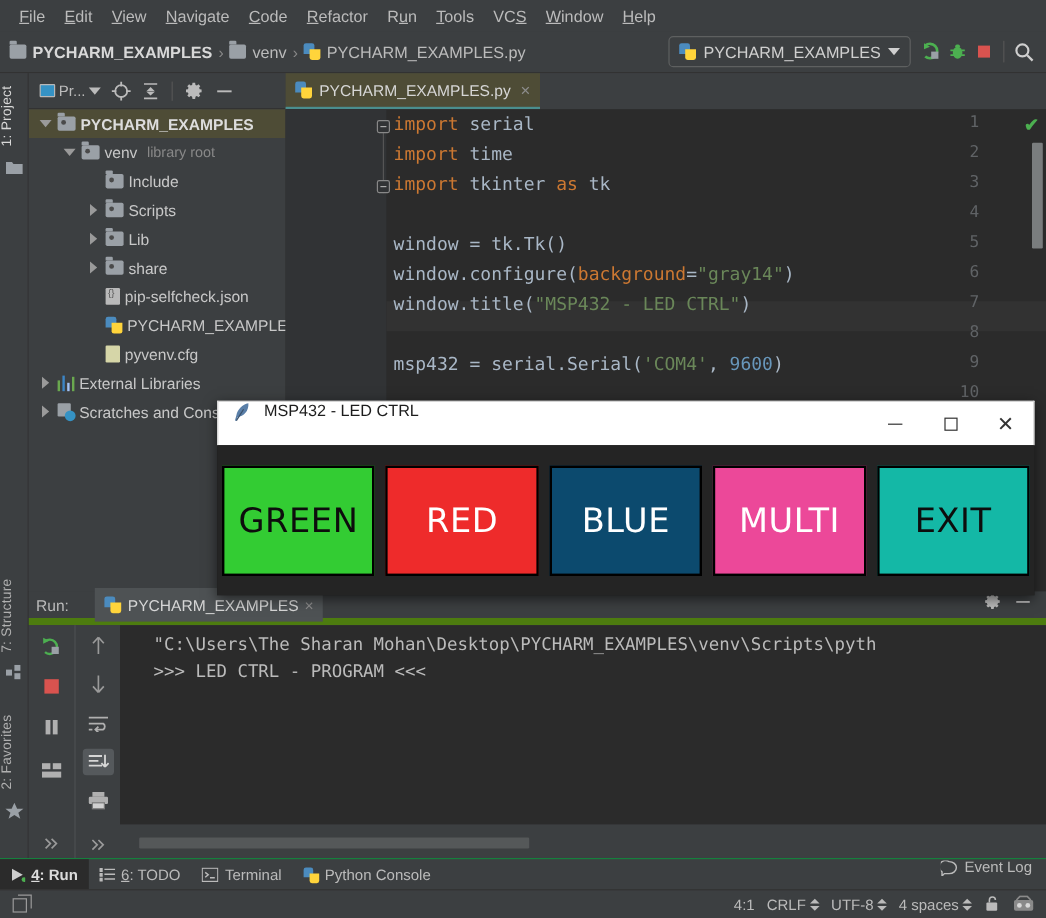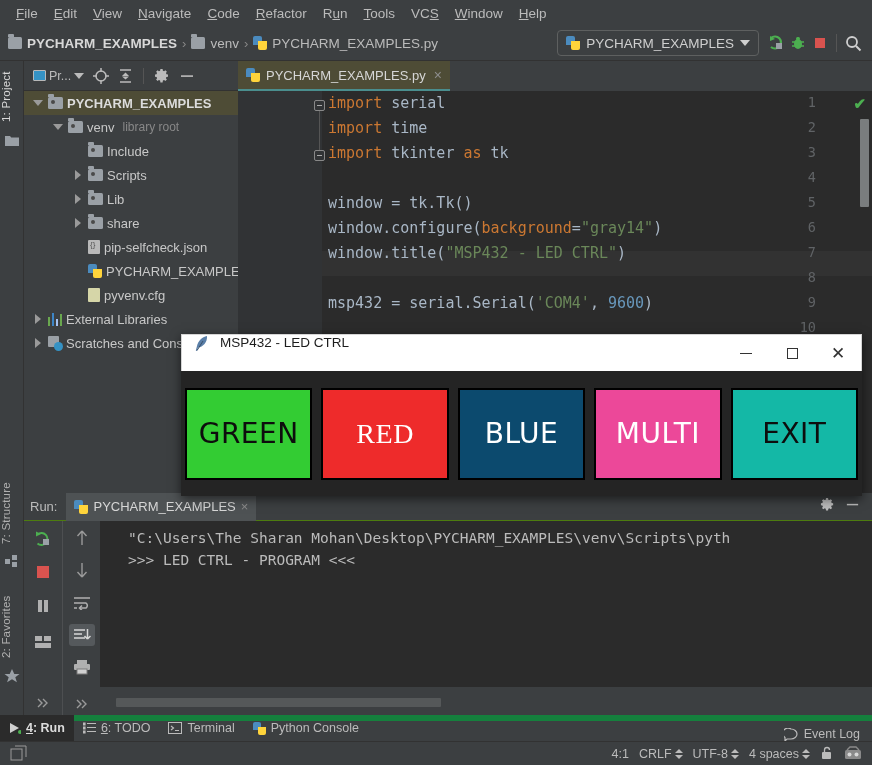--- a/index.html
+++ b/index.html
@@ -135,41 +135,41 @@
   .tk-btn .maxsq { width:11px; height:11px; border:1px solid #333; }
   .tk-body { height:125px; background:#242424; display:flex; align-items:center; padding:0 4px; gap:9px; }
   .tk-b {
     flex:1; height:92px; display:flex; align-items:center; justify-content:center;
     font-family:"DejaVu Sans", sans-serif; font-size:28px; letter-spacing:0.5px;
     border:2px solid #000; cursor:default; user-select:none;
   }
 
   
   .runpanel { position:absolute; left:24px; top:493px; width:848px; height:222px; background:#3c3f41; }
-  .run-head { height:28px; display:flex; align-items:center; gap:5px; padding-left:6px; border-bottom:1px solid #4d7c0f;}
+  .run-head { height:28px; display:flex; align-items:center; gap:18px; padding-left:6px; border-bottom:6px solid #4d7c0f;}
   .run-head .rl { font-size:13px; color:#bbb; }
   .run-tab { display:flex; align-items:center; gap:5px; background:#4e5254; height:28px; padding:0 8px; margin-left:4px;}
   .run-tab .t { font-size:13px; color:#d6d6d6;}
   .run-tab .x { color:#8d8d8d; font-size:13px;}
   .run-tools { position:absolute; left:0; top:28px; width:76px; height:194px; background:#3c3f41; display:flex; }
   .rt-col { width:38px; display:flex; flex-direction:column; align-items:center; padding-top:6px; gap:10px;}
   .rt-col.second { border-left:1px solid #4d4f51; }
   .rt-ico { width:26px; height:24px; display:flex; align-items:center; justify-content:center; cursor:default; border-radius:3px;}
   .rt-ico.act { background:#55595c; }
   .console {
     position:absolute; left:76px; top:28px; width:772px; height:166px; background:#2b2b2b;
     font-family:"DejaVu Sans Mono", monospace; font-size:14.5px; color:#bbbbbb;
     padding:6px 0 0 28px; white-space:pre; overflow:hidden; line-height:22px;
   }
   .console-hscroll { position:absolute; left:116px; top:698px; width:325px; height:9px; background:#555859; border-radius:1px;}
 
   
   .bottombar {
     position:absolute; left:0; top:715px; width:872px; height:26px; background:#3c3f41;
-    display:flex; align-items:flex-end; border-top:6px solid #15803d;
+    display:flex; align-items:flex-start; border-top:1px solid #15803d;
   }
   .btab { display:flex; align-items:center; gap:5px; height:26px; padding:0 9px; font-size:12.5px; color:#bbb; cursor:default;}
   .btab.active { background:#2b2b2b; color:#dcdcdc; font-weight:bold;}
   .btab .un { text-decoration:underline; }
   .eventlog { margin-left:auto; display:flex; align-items:center; gap:6px; padding-right:12px; font-size:12.5px; color:#bbb; cursor:default;}
 
   
   .statusbar {
     position:absolute; left:0; top:741px; width:872px; height:24px; background:#3c3f41;
     display:flex; align-items:center; border-top:1px solid #323232;
@@ -557,21 +557,21 @@
             <span class="mindash"></span>
           </div>
         <div class="tk-btn">
             <span class="maxsq"></span>
           </div>
         <div class="tk-btn" style="font-size:17px;">✕</div>
       </div>
     </div>
     <div class="tk-body" id="tk-body" style="background: rgb(36, 36, 36);">
         <div class="tk-b" style="background: rgb(51, 204, 51); color: rgb(13, 13, 13);">GREEN</div>
-        <div class="tk-b" style="background: rgb(238, 43, 43); color: rgb(255, 255, 255); font-family: Liberation Serif, serif;">RED</div>
+        <div class="tk-b" style="background: rgb(238, 43, 43); color: rgb(255, 255, 255);">RED</div>
         <div class="tk-b" style="background: #0c4a6e; color: rgb(255, 255, 255);">BLUE</div>
         <div class="tk-b" style="background: #ec4899; color: rgb(255, 255, 255);">MULTI</div>
         <div class="tk-b" style="background: #14b8a6; color: rgb(13, 13, 13);">EXIT</div>
       </div>
   </div>
 
   <div class="bottombar">
     <div class="btab active">
       <svg width="12" height="12" viewBox="0 0 12 12">
           <path d="M1 1 L10 6 L1 11 Z" fill="#cfcfcf"></path>

